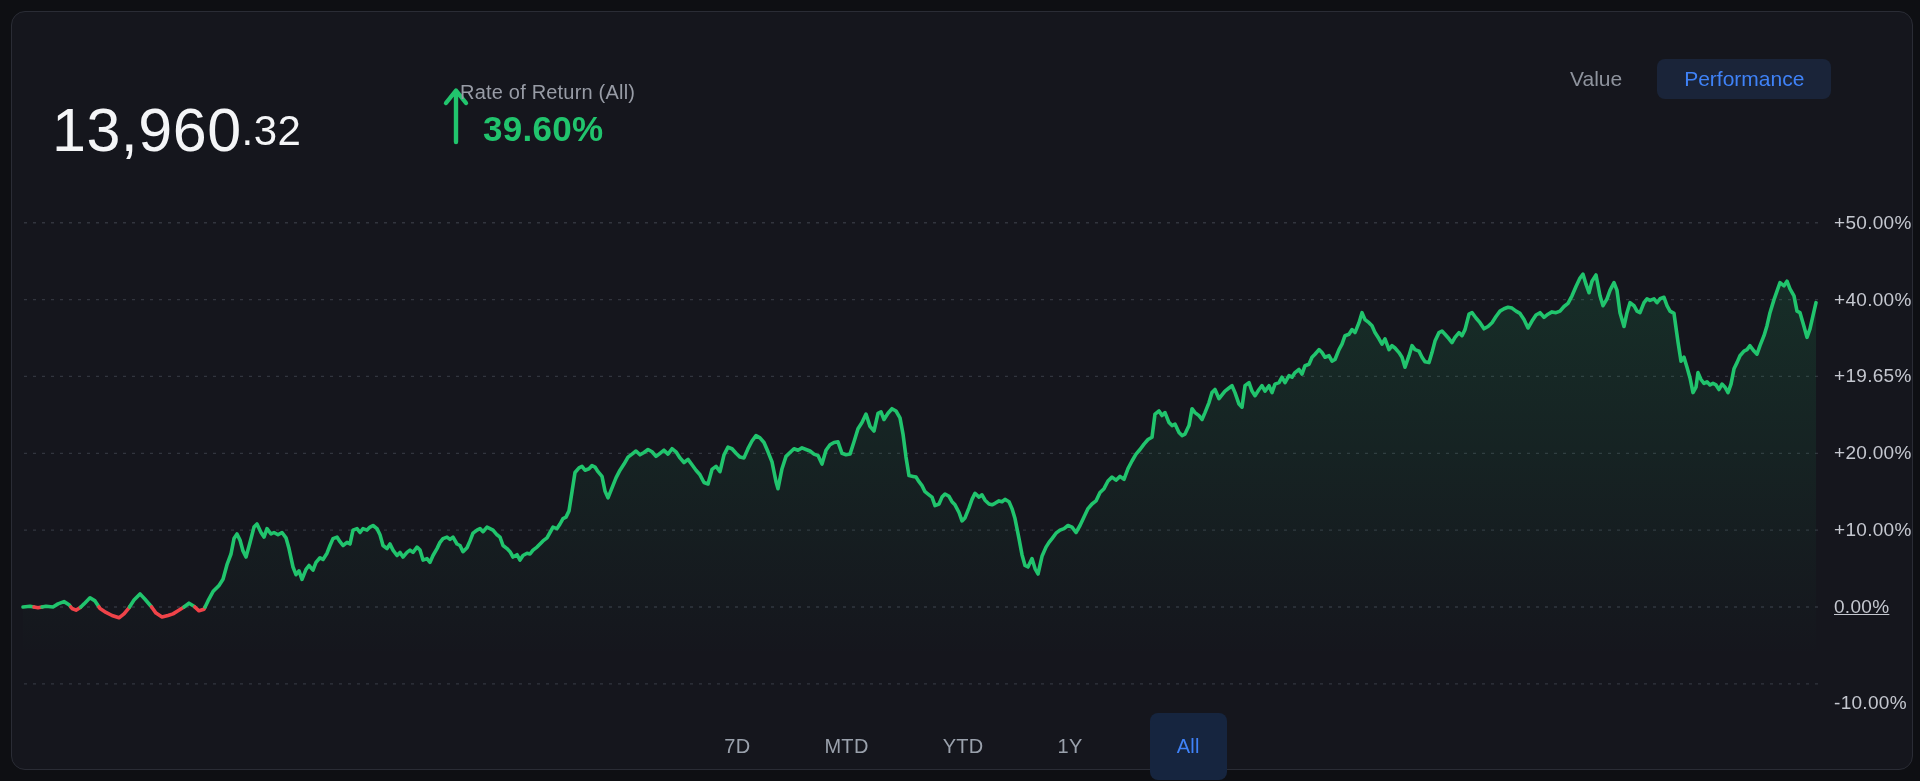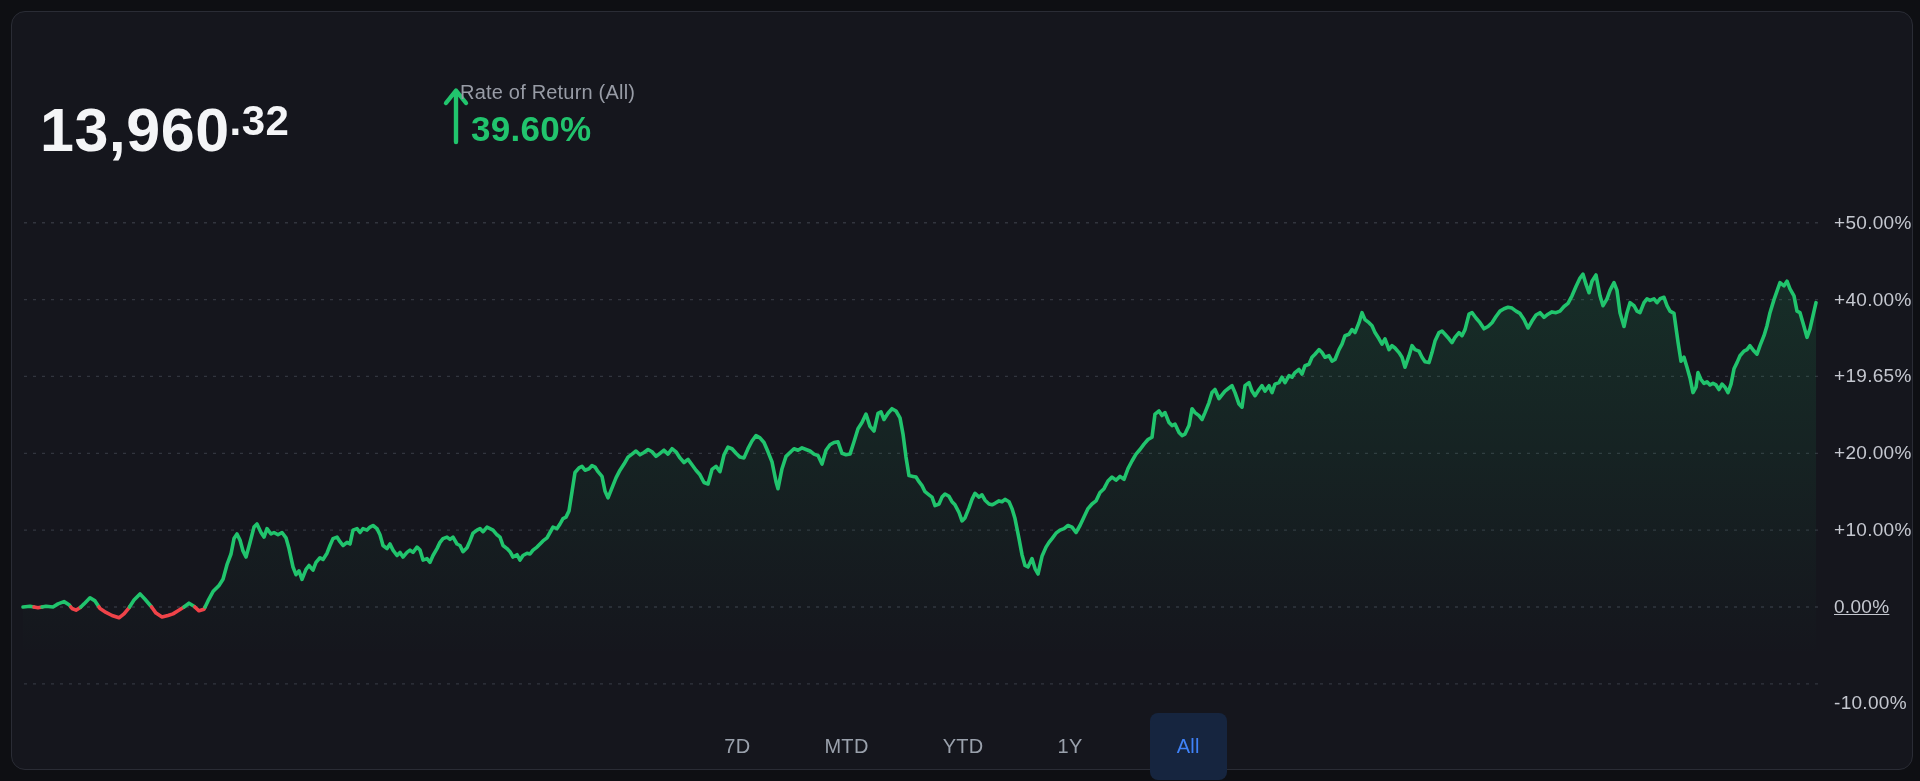--- a/index.html
+++ b/index.html
@@ -6,28 +6,28 @@
     --bg-outer:#0e0f13; --panel-bg:#15161d; --panel-border:#2a2c35;
     --text-primary:#f4f5f7; --text-muted:#989ca6; --green:#21c46d; --red:#f04349;
     --blue:#3f82f7; --pill-bg:#1a2439; --pill-bg2:#16253f; --axis-label:#c4c7cf;
   }
   *{margin:0;padding:0;box-sizing:border-box;}
   html,body{width:1920px;height:781px;overflow:hidden;background:var(--bg-outer);
     font-family:"Liberation Sans","DejaVu Sans",sans-serif;}
   .panel{position:absolute;left:11px;top:11px;width:1902px;height:759px;
     background:var(--panel-bg);border:1px solid var(--panel-border);border-radius:14px;}
   
-  .value-block{position:absolute;left:28px;top:88px;display:flex;align-items:flex-start;
-    color:var(--text-primary);font-weight:700;letter-spacing:.5px;}
+  .value-block{position:absolute;left:40px;top:88px;display:flex;align-items:center;
+    color:var(--text-primary);font-weight:400;letter-spacing:.5px;}
   .value-main{font-size:61px;line-height:1;}
   .value-dec{font-size:42px;line-height:1;}
   
   .arrow-wrap{position:absolute;left:430px;top:74px;width:28px;height:60px;}
   .ror-label{position:absolute;left:448px;top:69px;font-size:20px;color:var(--text-muted);letter-spacing:.2px;}
-  .ror-value{position:absolute;left:459px;top:97px;font-size:35px;font-weight:600;color:var(--green);letter-spacing:.3px;}
+  .ror-value{position:absolute;left:471px;top:97px;font-size:35px;font-weight:600;color:var(--green);letter-spacing:.3px;}
   
   .view-toggle{position:absolute;left:1558px;top:47px;height:40px;display:flex;align-items:center;gap:35px;}
   .toggle-plain{background:none;border:none;cursor:pointer;font-size:21px;color:#8e939d;
     font-family:inherit;padding:0;}
   .toggle-pill{background:var(--pill-bg);border:none;cursor:pointer;border-radius:8px;
     font-size:21px;color:var(--blue);font-family:inherit;font-weight:500;height:40px;padding:0 27px;}
   
   #chart-svg{position:absolute;left:0;top:0;width:1920px;height:781px;}
   #y-axis-labels .ylab{position:absolute;left:1822px;font-size:19px;color:var(--axis-label);letter-spacing:.3px;}
   
@@ -86,20 +86,24 @@
   </div>
 
   <div class="arrow-wrap">
     <svg width="28" height="60" viewBox="0 0 28 60">
       <path d="M14 56 L14 6 M4 17 L14 4.5 L24 17" fill="none" stroke="#21c46d" stroke-width="4.4" stroke-linecap="round" stroke-linejoin="round"></path>
     </svg>
   </div>
   <div class="ror-label">Rate of Return (All)</div>
   <div class="ror-value">39.60%</div>
 
+  <div class="view-toggle">
+    <button class="toggle-plain">Value</button>
+    <button class="toggle-pill">Performance</button>
+  </div>
 
   <div class="ranges">
     <button class="range-btn">7D</button>
     <button class="range-btn">MTD</button>
     <button class="range-btn">YTD</button>
     <button class="range-btn">1Y</button>
     <button class="range-btn active">All</button>
   </div>
 
 </div>

